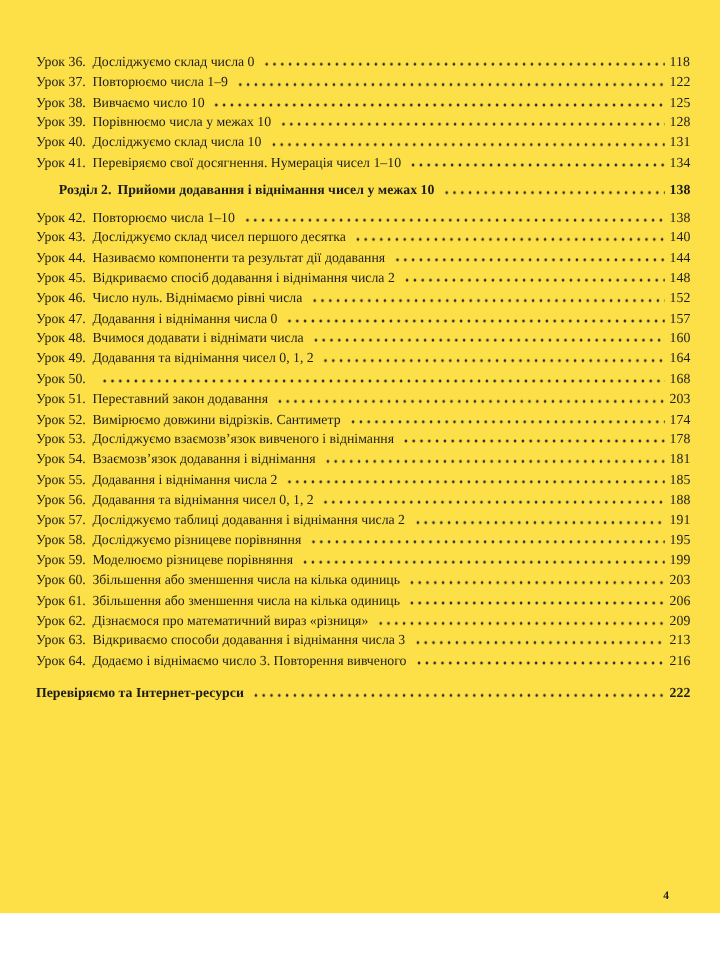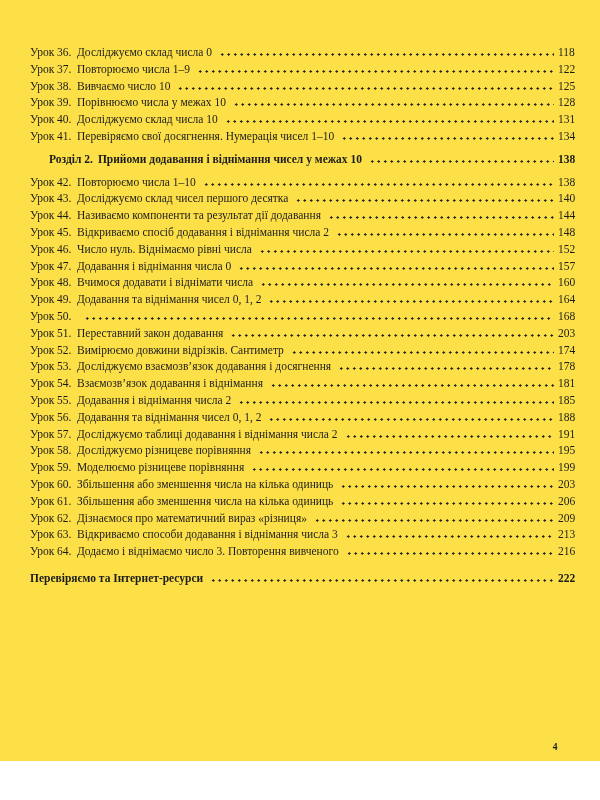--- a/index.html
+++ b/index.html
@@ -187,21 +187,21 @@
     <span class="pagenum">203</span>
   </div>
       <div class="toc-row">
     <span class="label">Урок 52.</span>
     <span class="title">Вимірюємо довжини відрізків. Сантиметр</span>
     <span class="leader"></span>
     <span class="pagenum">174</span>
   </div>
       <div class="toc-row">
     <span class="label">Урок 53.</span>
-    <span class="title">Досліджуємо взаємозв’язок додавання і досягнення</span>
+    <span class="title">Досліджуємо взаємозв’язок вивченого і віднімання</span>
     <span class="leader"></span>
     <span class="pagenum">178</span>
   </div>
       <div class="toc-row">
     <span class="label">Урок 54.</span>
     <span class="title">Взаємозв’язок додавання і віднімання</span>
     <span class="leader"></span>
     <span class="pagenum">181</span>
   </div>
       <div class="toc-row">

